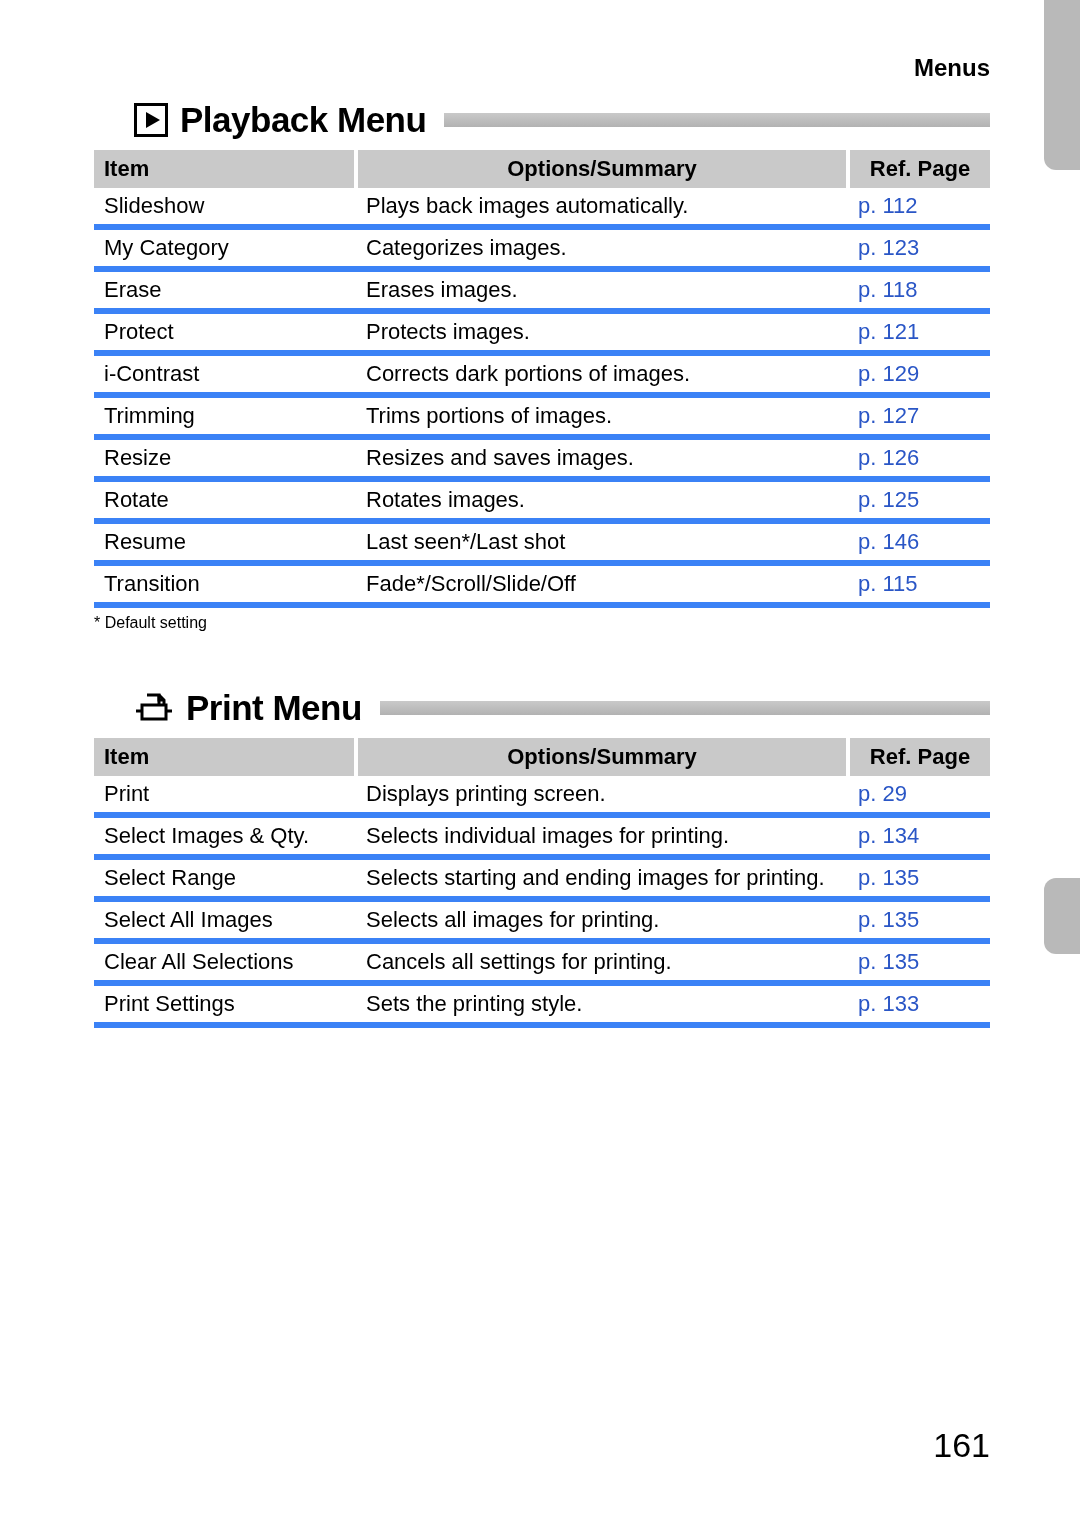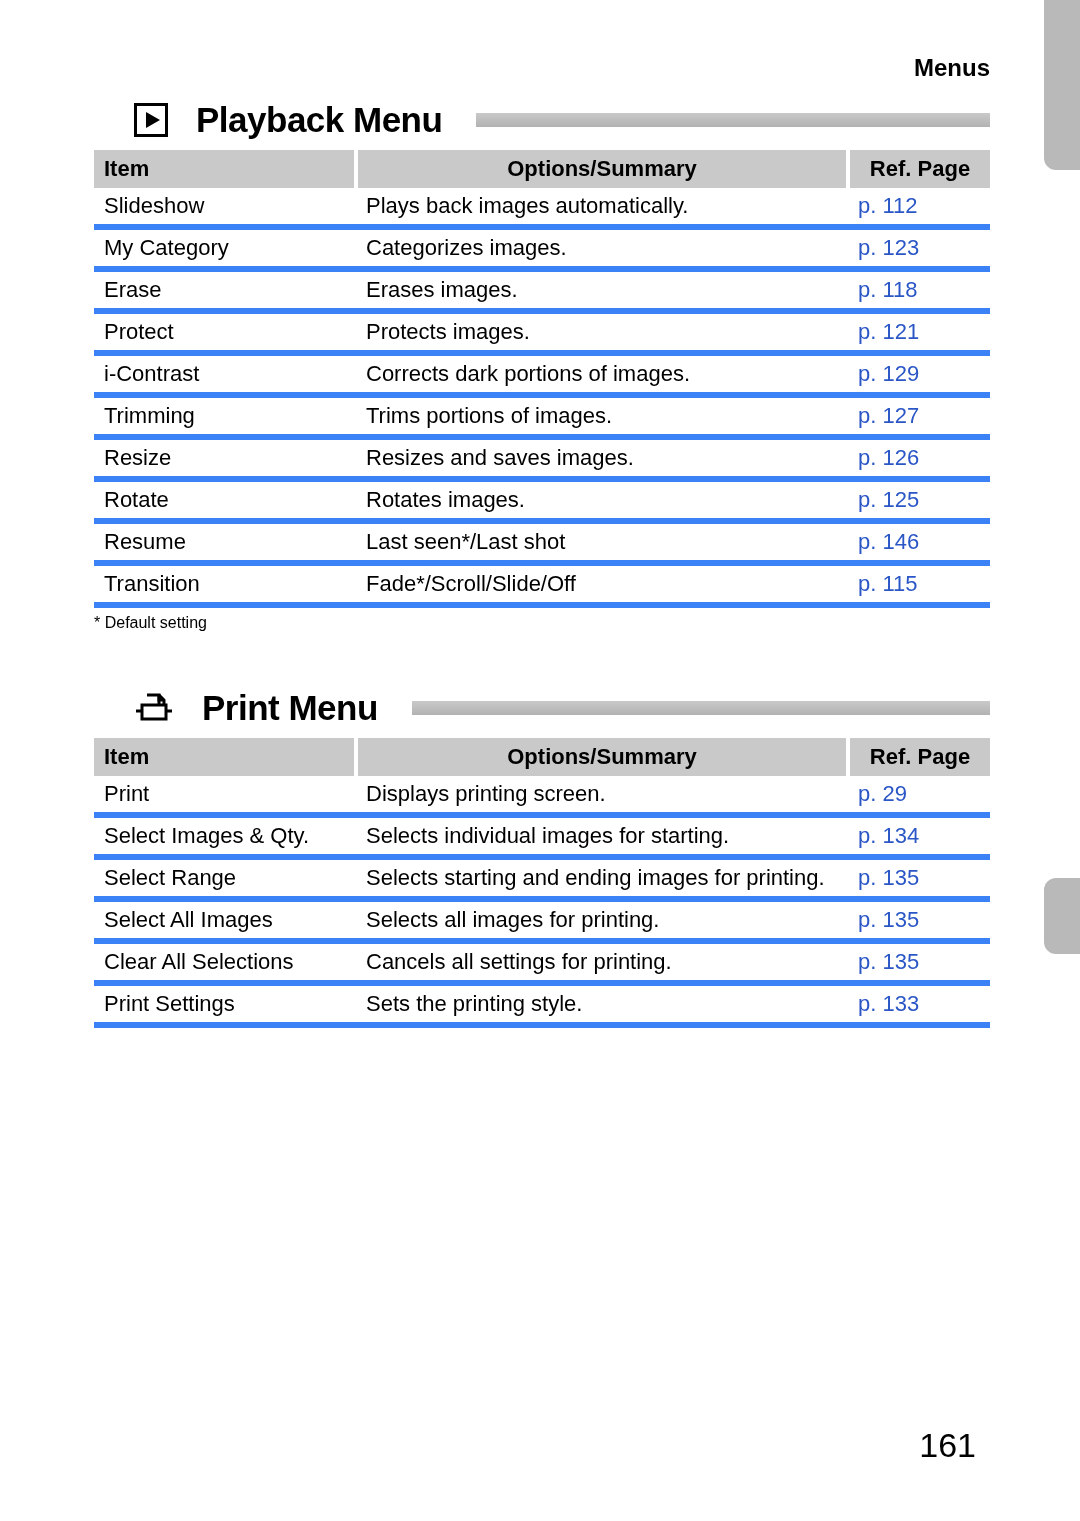--- a/index.html
+++ b/index.html
@@ -43,36 +43,36 @@
     top:54px;
     right:90px;
     font-weight:700;
     font-size:24px;
     margin-left:28px;
   }
   
   .pgno {
     position:absolute;
     bottom:56px;
-    right:104px;
+    right:90px;
     font-size:34px;
   }
   
   .content {
     position:absolute;
     left:94px;
     right:90px;
     top:100px;
   }
   .section { margin-bottom:56px; }
 
   .sec-title {
     display:flex;
     align-items:center;
-    gap:28px;
+    gap:12px;
     margin-bottom:10px;
     padding-left:40px;
   }
   .sec-title .icon {
     flex:0 0 auto;
   }
   .sec-title .title-text {
     font-weight:800;
     font-size:35px;
     letter-spacing:-0.5px;
@@ -230,21 +230,21 @@
         </thead>
         <tbody>
 
         <tr>
               <td class="c1">Print</td>
               <td class="c2">Displays printing screen.</td>
               <td class="c3"><a href="#" class="page-link">p. 29</a></td>
             </tr>
             <tr>
               <td class="c1">Select Images &amp; Qty.</td>
-              <td class="c2">Selects individual images for starting.</td>
+              <td class="c2">Selects individual images for printing.</td>
               <td class="c3"><a href="#" class="page-link">p. 134</a></td>
             </tr>
             <tr>
               <td class="c1">Select Range</td>
               <td class="c2">Selects starting and ending images for printing.</td>
               <td class="c3"><a href="#" class="page-link">p. 135</a></td>
             </tr>
             <tr>
               <td class="c1">Select All Images</td>
               <td class="c2">Selects all images for printing.</td>

